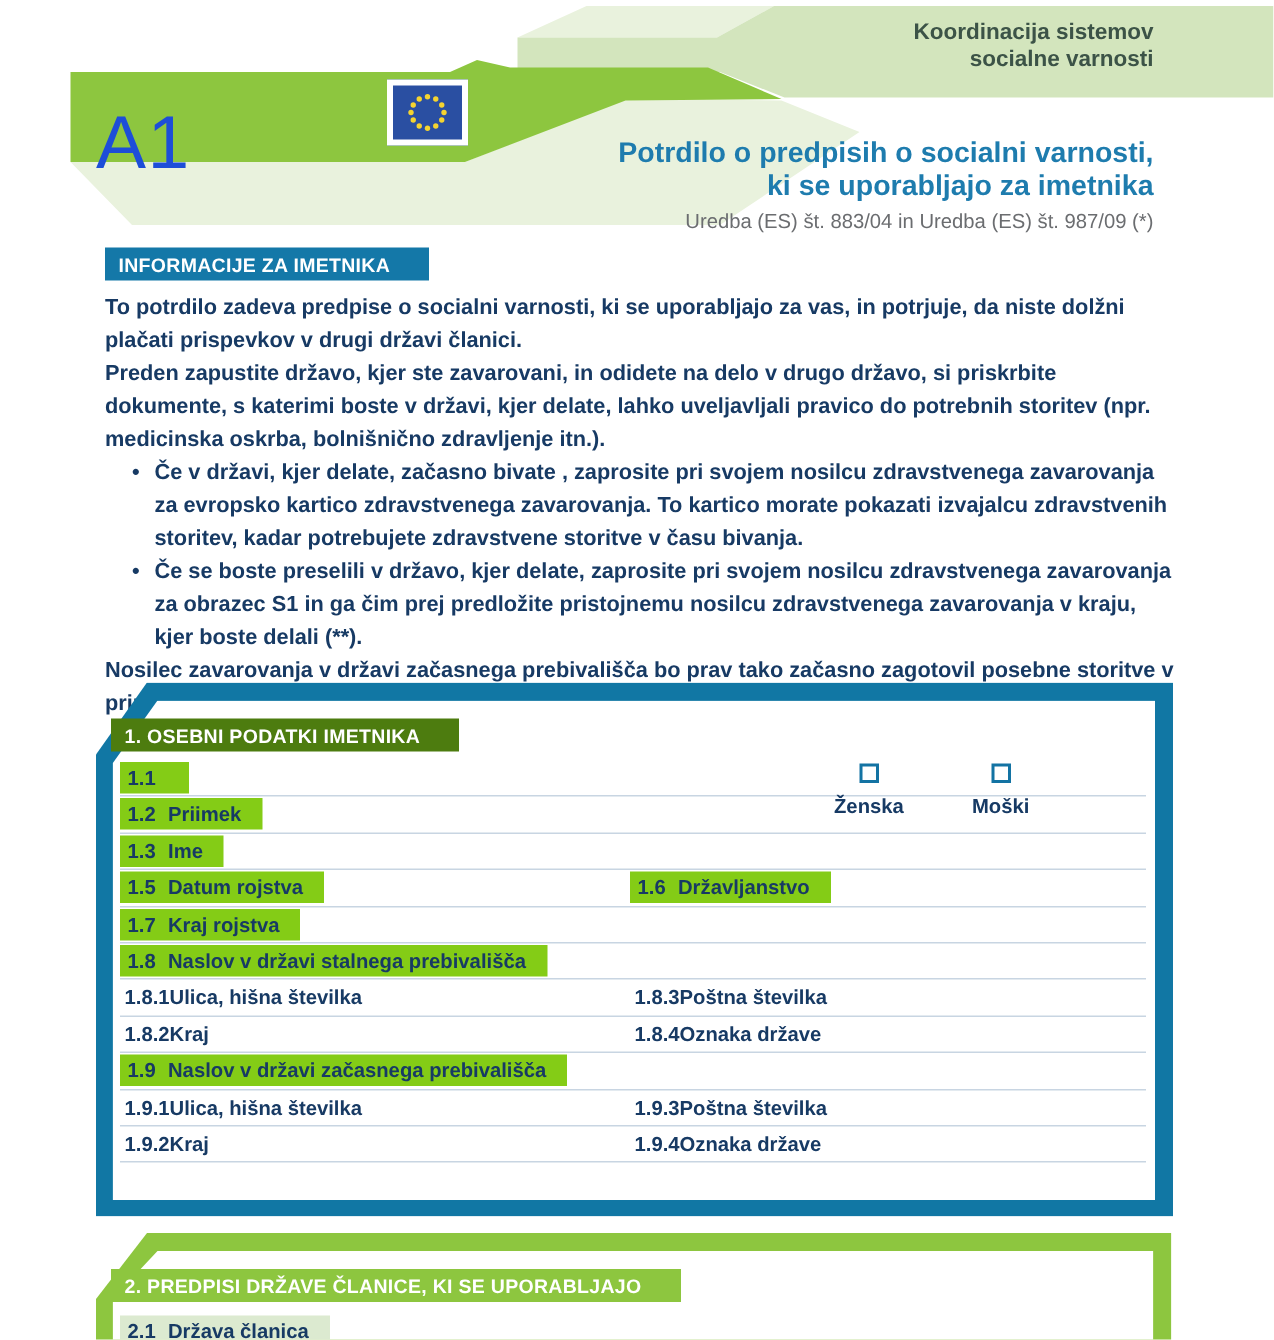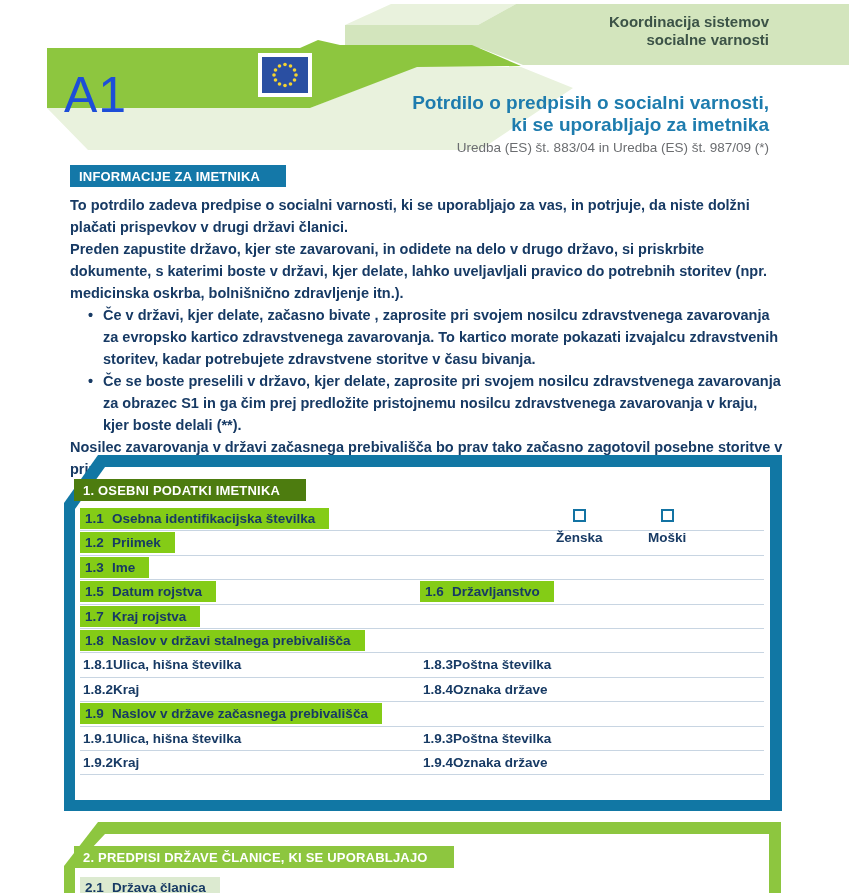--- a/index.html
+++ b/index.html
@@ -96,21 +96,20 @@
     <p class="bullet">Če se boste preselili v državo, kjer delate, zaprosite pri svojem nosilcu zdravstvenega zavarovanja za obrazec S1 in ga čim prej predložite pristojnemu nosilcu zdravstvenega zavarovanja v kraju, kjer boste delali (**).</p>
     <p class="">Nosilec zavarovanja v državi začasnega prebivališča bo prav tako začasno zagotovil posebne storitve v primeru nesreče pri delu ali poklicne bolezni.</p>
   </div>
 
 <div class="abs panel" id="panel1"></div>
 <div class="abs" id="inner1"></div>
 <div class="abs badge sec1-badge">1. OSEBNI PODATKI IMETNIKA</div>
 <div class="abs" id="rows1">
     <div class="frow"><span class="cell strip">
         <span class="num">1.1</span>
-        <span>Osebna identifikacijska številka</span>
       </span><span class="cbx-group" style="left: 476px;">
         <span class="cbx"></span>
         <span>Ženska</span>
       </span><span class="cbx-group" style="left: 568px;">
         <span class="cbx"></span>
         <span>Moški</span>
       </span></div>
     <div class="frow"><span class="cell strip">
         <span class="num">1.2</span>
         <span>Priimek</span>
@@ -143,21 +142,21 @@
         </span></span></div>
     <div class="frow"><span class="cell">
         <span class="num">1.8.2</span>
         <span>Kraj</span>
       </span><span class="col2"><span class="cell">
           <span class="num">1.8.4</span>
           <span>Oznaka države</span>
         </span></span></div>
     <div class="frow"><span class="cell strip">
         <span class="num">1.9</span>
-        <span>Naslov v države začasnega prebivališča</span>
+        <span>Naslov v državi začasnega prebivališča</span>
       </span></div>
     <div class="frow"><span class="cell">
         <span class="num">1.9.1</span>
         <span>Ulica, hišna številka</span>
       </span><span class="col2"><span class="cell">
           <span class="num">1.9.3</span>
           <span>Poštna številka</span>
         </span></span></div>
     <div class="frow"><span class="cell">
         <span class="num">1.9.2</span>

